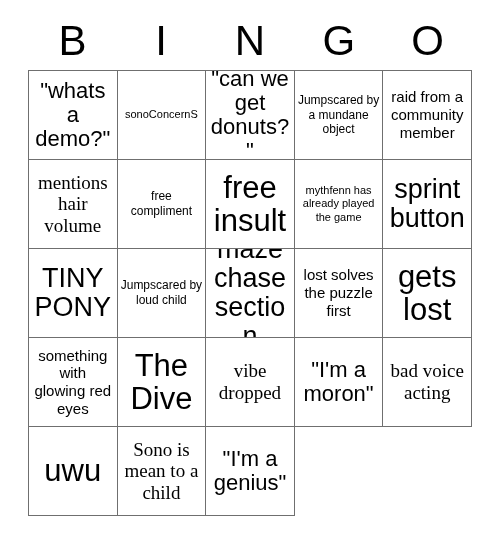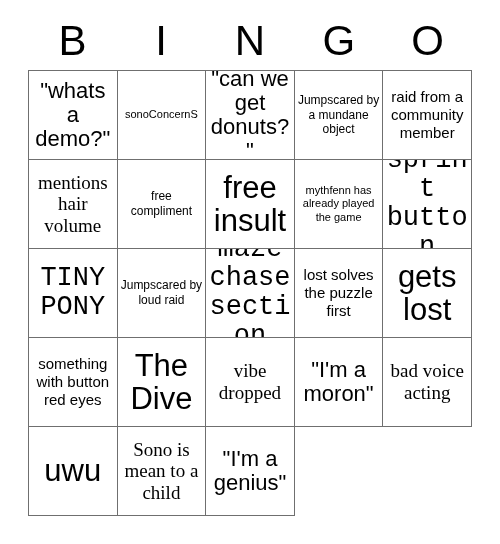--- a/index.html
+++ b/index.html
@@ -70,21 +70,21 @@
   .cell-text {
     display: block;
     width: 100%;
     line-height: 1.12;
     word-wrap: break-word;
     overflow-wrap: break-word;
     hyphens: none;
   }
   
   .fs-xxl .cell-text { font-size: 31px; line-height: 1.08; }
-  .fs-xl  .cell-text { font-size: 27px; line-height: 1.08; font-family: Liberation Mono, monospace; }
+  .fs-xl  .cell-text { font-size: 27px; line-height: 1.08; }
   .fs-lg  .cell-text { font-size: 22px; line-height: 1.10; }
   .fs-md  .cell-text { font-size: 19px; line-height: 1.14; font-family: Liberation Serif, serif; }
   .fs-sm  .cell-text { font-size: 15px; line-height: 1.18; }
   .fs-xs  .cell-text { font-size: 12px; line-height: 1.22; }
   .fs-xxs .cell-text { font-size: 11px; line-height: 1.22; }
 </style>
 </head>
 <body>
 
 <div id="card">
@@ -128,34 +128,34 @@
         <span class="cell-text">mythfenn has already played the game</span>
       </div>
     <div class="cell fs-xl">
         <span class="cell-text">sprint button</span>
       </div>
 
     <div class="cell fs-xl">
         <span class="cell-text">TINY PONY</span>
       </div>
     <div class="cell fs-xs">
-        <span class="cell-text">Jumpscared by loud raid</span>
+        <span class="cell-text">Jumpscared by loud child</span>
       </div>
     <div class="cell fs-xl">
         <span class="cell-text">maze chase section</span>
       </div>
 
     <div class="cell fs-sm">
         <span class="cell-text">lost solves the puzzle first</span>
       </div>
     <div class="cell fs-xxl">
         <span class="cell-text">gets lost</span>
       </div>
     <div class="cell fs-sm">
-        <span class="cell-text">something with button red eyes</span>
+        <span class="cell-text">something with glowing red eyes</span>
       </div>
     <div class="cell fs-xxl">
         <span class="cell-text">The Dive</span>
       </div>
     <div class="cell fs-md">
         <span class="cell-text">vibe dropped</span>
       </div>
 
     <div class="cell fs-lg">
         <span class="cell-text">"I'm a moron"</span>

